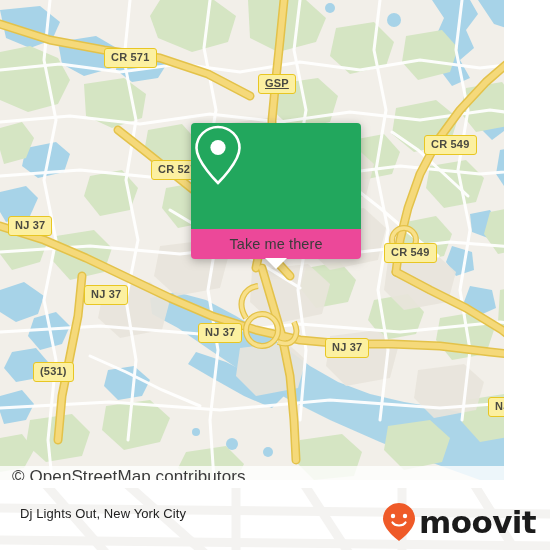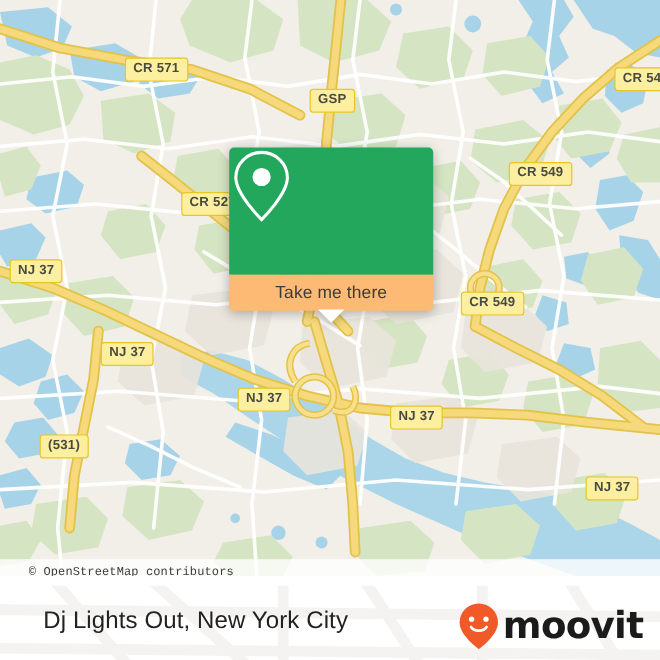--- a/index.html
+++ b/index.html
@@ -16,67 +16,66 @@
     width: 550px;
     height: 550px;
     overflow: hidden;
     background: #ffffff;
   }
 
   
   #map {
     position: absolute;
     left: 0; top: 0;
-    width: 550px; height: 480px;
+    width: 504px; height: 480px;
     background: #f2efe9;
     overflow: hidden;
   }
   #map svg { position: absolute; left:0; top:0; }
 
   
   #attribution {
     position: absolute;
     left: 0;
     top: 466px;
     width: 550px;
     height: 22px;
     background: rgba(255,255,255,0.78);
     display: flex;
     align-items: center;
     z-index: 40;
   }
   #attribution .attr-text {
-    font-size: 10px;
+    font-size: 17px;
     color: #3a3a3a;
-    padding-left: 24px;
+    padding-left: 12px;
     letter-spacing: 0.1px;
     white-space: nowrap;
-    font-family: Liberation Mono, monospace;
   }
 
   
   #footer {
     position: absolute;
     left: 0;
     top: 488px;
     width: 550px;
     height: 62px;
     background: #ffffff;
     z-index: 50;
     overflow: hidden;
   }
   #footer .ghost-roads {
     position: absolute; left:0; top:0; width:550px; height:62px;
     opacity: 1;
   }
   #footer .place-title {
     position: absolute;
-    left: 36px;
+    left: 20px;
     top: 18px;
-    font-size: 20px;
+    font-size: 13px;
     color: #222222;
     white-space: nowrap;
     letter-spacing: 0.1px;
   }
   #footer .brand {
     position: absolute;
     right: 14px;
     top: 14px;
     display: flex;
     align-items: center;
@@ -102,21 +101,21 @@
   }
   #popup .card-top {
     height: 106px;
     border-radius: 4px 4px 0 0;
     display: flex;
     align-items: center;
     justify-content: center;
   }
   #popup .card-bottom {
     height: 30px;
-    background: #fdba74;
+    background: #ec4899;
     border-radius: 0 0 4px 4px;
     display: flex;
     align-items: center;
     justify-content: center;
     position: relative;
   }
   #popup .cta-label {
     font-size: 14.5px;
     color: #3b3b3b;
     letter-spacing: 0.1px;
@@ -313,21 +312,21 @@
         <g stroke="#f8e08a" stroke-width="3.5" fill="none">
           <circle cx="262" cy="330" r="16"></circle>
           <circle cx="404" cy="240" r="12"></circle>
           <path d="M246 318 C236 302 244 288 258 286"></path>
           <path d="M278 342 C294 348 300 334 294 322"></path>
         </g>
       </g>
     </svg>
 
     <div class="shield" style="left:104px;top:48px;">CR 571</div>
-    <div class="shield" style="left:258px;top:74px;">GSP</div>
+    <div class="shield" style="left:258px;top:74px;text-decoration:underline;">GSP</div>
     <div class="shield" style="left:512px;top:56px;">CR 549</div>
     <div class="shield" style="left:424px;top:135px;">CR 549</div>
     <div class="shield" style="left:151px;top:160px;">CR 527</div>
     <div class="shield" style="left:8px;top:216px;">NJ 37</div>
     <div class="shield" style="left:384px;top:243px;">CR 549</div>
     <div class="shield" style="left:84px;top:285px;">NJ 37</div>
     <div class="shield" style="left:198px;top:323px;">NJ 37</div>
     <div class="shield" style="left:325px;top:338px;">NJ 37</div>
     <div class="shield" style="left:33px;top:362px;">(531)</div>
     <div class="shield" style="left:488px;top:397px;">NJ 37</div>

